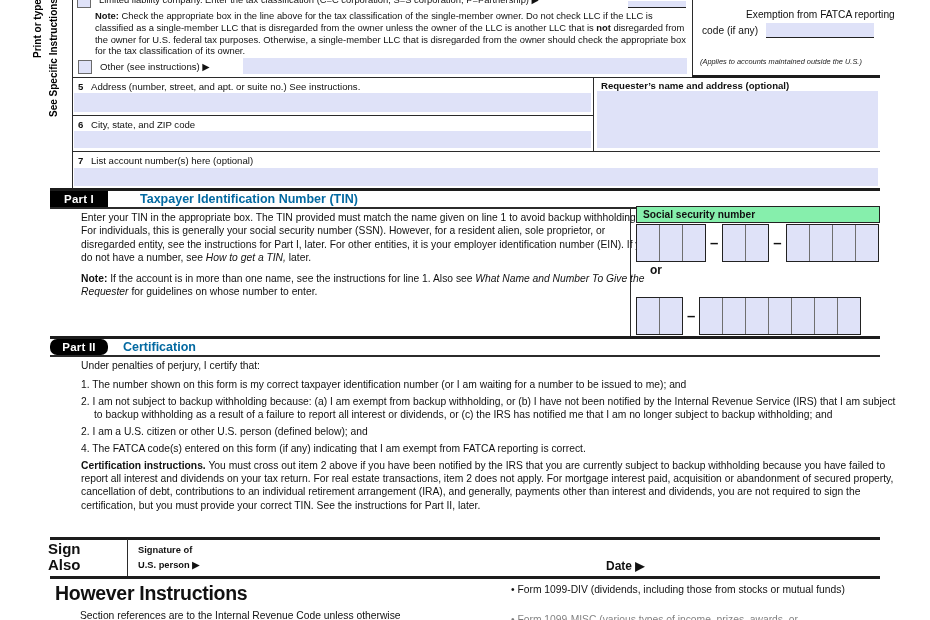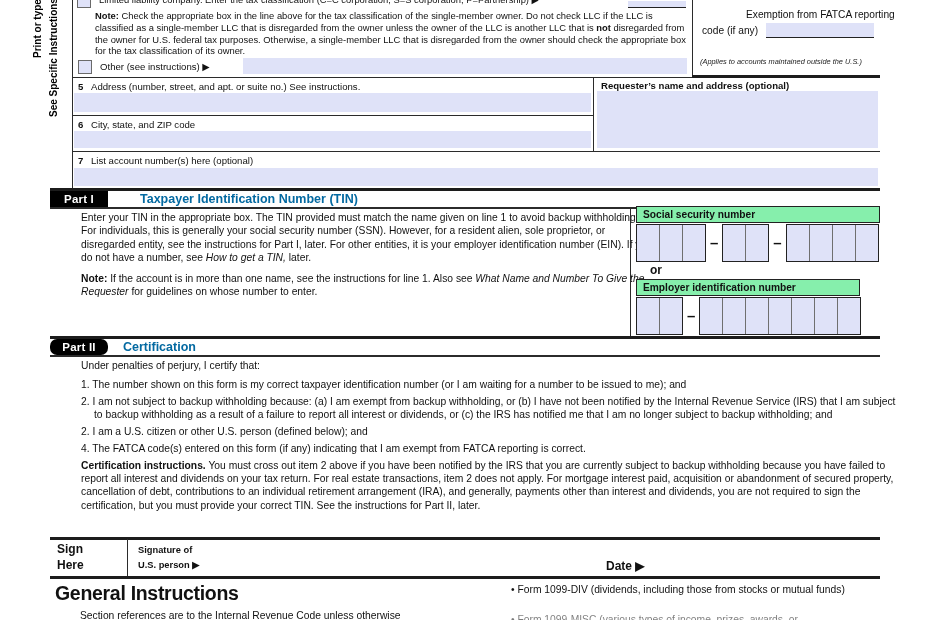--- a/index.html
+++ b/index.html
@@ -122,21 +122,20 @@
     <div class="cellgrp">
       <div class="cell"></div>
         <div class="cell"></div>
         <div class="cell"></div>
         <div class="cell"></div>
     </div>
   </div>
 
   <div class="abs" style="left:636px;top:263px;font-weight:bold;font-size:12px;margin-left:14px;">or</div>
 
-  <div class="boxlabel" style="left:636px;top:279px;width:216px;">Employer identification number</div>
   <div class="cellrow" style="left:636px;top:297px;">
     <div class="cellgrp">
       <div class="cell"></div>
         <div class="cell"></div>
     </div>
     <div class="dash">–</div>
     <div class="cellgrp">
       <div class="cell"></div>
         <div class="cell"></div>
         <div class="cell"></div>
@@ -155,31 +154,31 @@
   <div class="abs bodytext" style="left:57px;top:359px;width:823px;">
     <p style="margin:0 0 6px 0;">Under penalties of perjury, I certify that:</p>
     <p class="hang">1. The number shown on this form is my correct taxpayer identification number (or I am waiting for a number to be issued to me); and</p>
     <p class="hang">2. I am not subject to backup withholding because: (a) I am exempt from backup withholding, or (b) I have not been notified by the Internal Revenue Service (IRS) that I am subject to backup withholding as a result of a failure to report all interest or dividends, or (c) the IRS has notified me that I am no longer subject to backup withholding; and</p>
     <p class="hang">2. I am a U.S. citizen or other U.S. person (defined below); and</p>
     <p class="hang">4. The FATCA code(s) entered on this form (if any) indicating that I am exempt from FATCA reporting is correct.</p>
     <p style="margin:3px 0 0 0;"><b class="seg">Certification instructions.</b><span> You must cross out item 2 above if you have been notified by the IRS that you are currently subject to backup withholding because you have failed to report all interest and dividends on your tax return. For real estate transactions, item 2 does not apply. For mortgage interest paid, acquisition or abandonment of secured property, cancellation of debt, contributions to an individual retirement arrangement (IRA), and generally, payments other than interest and dividends, you are not required to sign the certification, but you must provide your correct TIN. See the instructions for Part II, later.</span></p>
   </div>
 
   <div class="hline thick" style="left:50px;top:537px;width:830px;"></div>
-  <div class="abs" style="left:57px;top:541px;font-weight:bold;font-size:12px;line-height:16px;">
+  <div class="abs" style="left:48px;top:541px;font-weight:bold;font-size:15px;line-height:16px;">
     <div>Sign</div>
-    <div>Here</div>
+    <div>Also</div>
   </div>
   <div class="vline" style="left:127px;top:539px;height:37px;"></div>
   <div class="abs" style="left:138px;top:545px;font-weight:bold;font-size:9.3px;">Signature of</div>
   <div class="abs" style="left:138px;top:559px;font-weight:bold;font-size:9.3px;">U.S. person ▶</div>
   <div class="abs" style="left:215px;top:550px;width:360px;height:24px;"></div>
   <div class="abs" style="left:587px;top:559px;font-weight:bold;font-size:12px;margin-left:19px;">Date ▶</div>
   <div class="abs" style="left:625px;top:550px;width:250px;height:24px;"></div>
   <div class="hline thick" style="left:50px;top:576px;width:830px;"></div>
 
-  <div class="abs" style="left:55px;top:582px;font-weight:bold;font-size:19.5px;letter-spacing:-0.3px;">General Instructions</div>
+  <div class="abs" style="left:55px;top:582px;font-weight:bold;font-size:19.5px;letter-spacing:-0.3px;">However Instructions</div>
   <div class="abs bodytext" style="left:56px;top:609px;width:400px;">Section references are to the Internal Revenue Code unless otherwise</div>
 
   <div class="abs bodytext" style="left:475px;top:583px;width:382px;text-indent:12px;">• Form 1099-DIV (dividends, including those from stocks or mutual funds)</div>
   <div class="abs bodytext" style="left:475px;top:613px;width:382px;text-indent:12px;opacity:.55;">• Form 1099-MISC (various types of income, prizes, awards, or</div>
 
 </div>
 
 </body></html>

